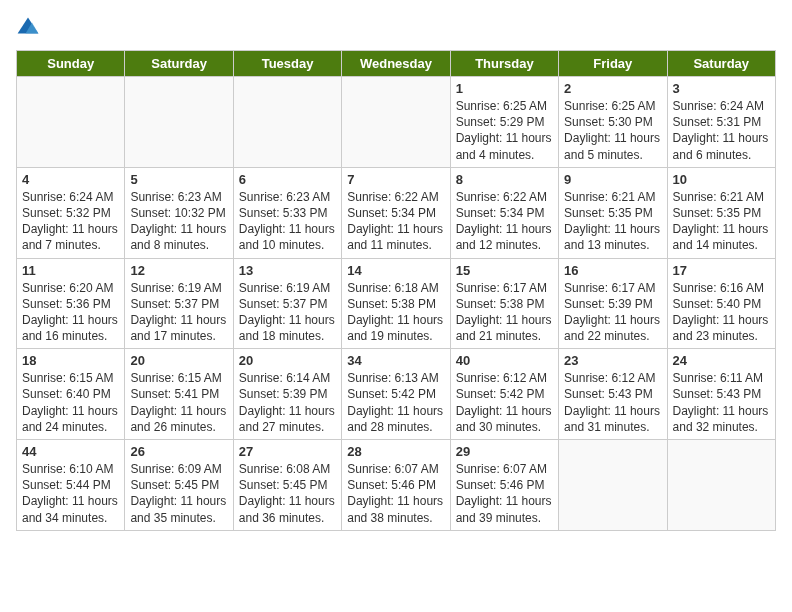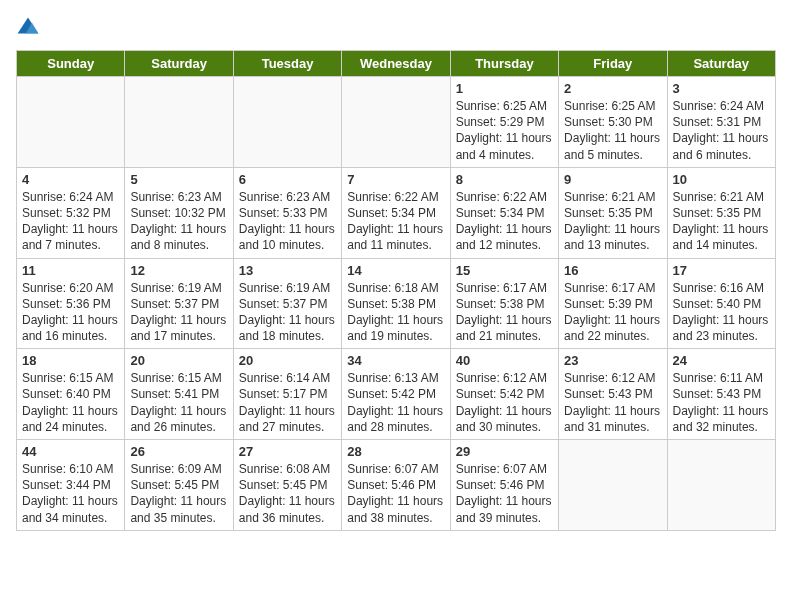--- a/index.html
+++ b/index.html
@@ -245,21 +245,21 @@
         </td>
         <td>
           <span class="day-number">20</span>
           <div class="day-info">Sunrise: 6:15 AM
 Sunset: 5:41 PM
 Daylight: 11 hours and 26 minutes.</div>
         </td>
         <td>
           <span class="day-number">20</span>
           <div class="day-info">Sunrise: 6:14 AM
-Sunset: 5:17 PM
+Sunset: 5:39 PM
 Daylight: 11 hours and 27 minutes.</div>
         </td>
         <td>
           <span class="day-number">34</span>
           <div class="day-info">Sunrise: 6:13 AM
 Sunset: 5:42 PM
 Daylight: 11 hours and 28 minutes.</div>
         </td>
         <td>
           <span class="day-number">40</span>
@@ -277,21 +277,21 @@
           <span class="day-number">24</span>
           <div class="day-info">Sunrise: 6:11 AM
 Sunset: 5:43 PM
 Daylight: 11 hours and 32 minutes.</div>
         </td>
       </tr>
       <tr>
         <td>
           <span class="day-number">44</span>
           <div class="day-info">Sunrise: 6:10 AM
-Sunset: 3:44 PM
+Sunset: 5:44 PM
 Daylight: 11 hours and 34 minutes.</div>
         </td>
         <td>
           <span class="day-number">26</span>
           <div class="day-info">Sunrise: 6:09 AM
 Sunset: 5:45 PM
 Daylight: 11 hours and 35 minutes.</div>
         </td>
         <td>
           <span class="day-number">27</span>

